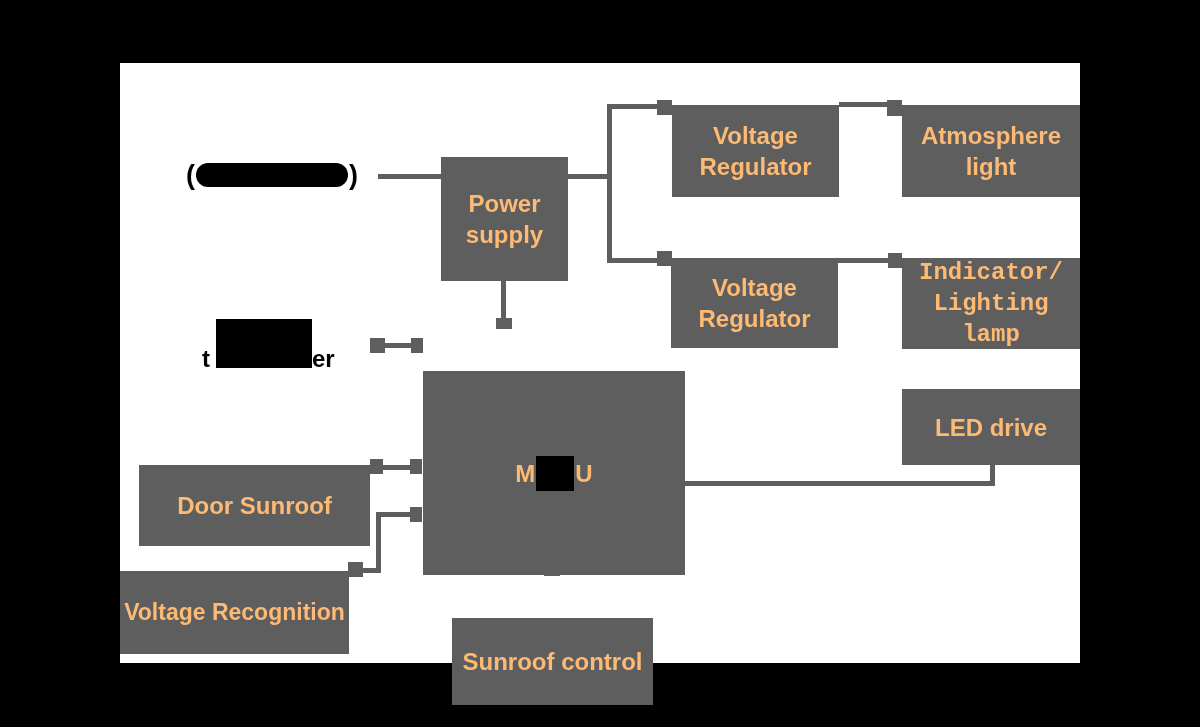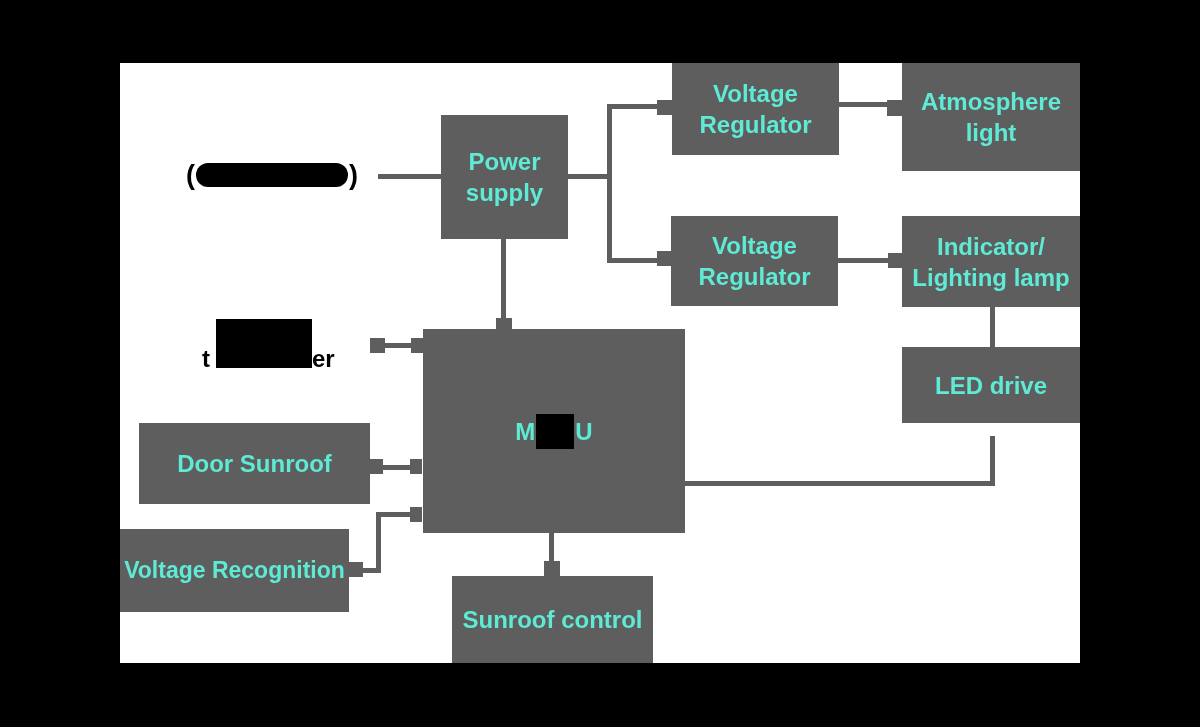--- a/index.html
+++ b/index.html
@@ -19,29 +19,30 @@
     position: absolute;
     left: 120px;
     top: 63px;
     width: 960px;
     height: 600px;
     background: #ffffff;
   }
   .node {
     position: absolute;
     background: #5e5e5e;
-    color: #5eead4;
+    color: #fdba74;
     font-weight: 700;
     font-size: 24px;
     line-height: 31px;
     display: flex;
     align-items: center;
     justify-content: center;
     text-align: center;
     box-sizing: border-box;
+    margin-top: 42px;
   }
   .line {
     position: absolute;
     background: #5e5e5e;
   }
   .pad {
     position: absolute;
     background: #5e5e5e;
   }
   .power-input {
@@ -128,29 +129,29 @@
   <div class="pad" style="left:544px; top:561px; width:16px; height:15px;"></div>
 
   <div class="node" style="left:441px; top:115px; width:127px; height:124px;">
     <span>Power supply</span>
   </div>
 
   <div class="node" style="left:672px; top:63px; width:167px; height:92px;">
     <span>Voltage Regulator</span>
   </div>
 
-  <div class="node" style="left:902px; top:63px; width:178px; height:108px;">
+  <div class="node" style="left:902px; top:63px; width:178px; height:92px;">
     <span>Atmosphere light</span>
   </div>
 
   <div class="node" style="left:671px; top:216px; width:167px; height:90px;">
     <span>Voltage Regulator</span>
   </div>
 
-  <div class="node" style="left:902px; top:216px; width:178px; height:91px;">
+  <div class="node" style="left:902px; top:216px; width:178px; height:91px;font-family:Liberation Mono, monospace;">
     <span>Indicator/ Lighting lamp</span>
   </div>
 
   <div class="node" style="left:902px; top:347px; width:178px; height:76px;">
     <span>LED drive</span>
   </div>
 
   <div class="node mcu-label" style="left:423px; top:329px; width:262px; height:204px;">
     <span>M</span>
     <span class="redact-inline"></span>

